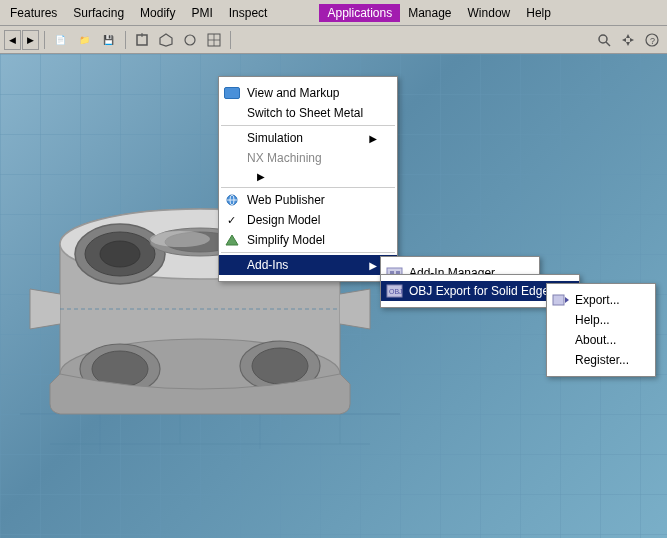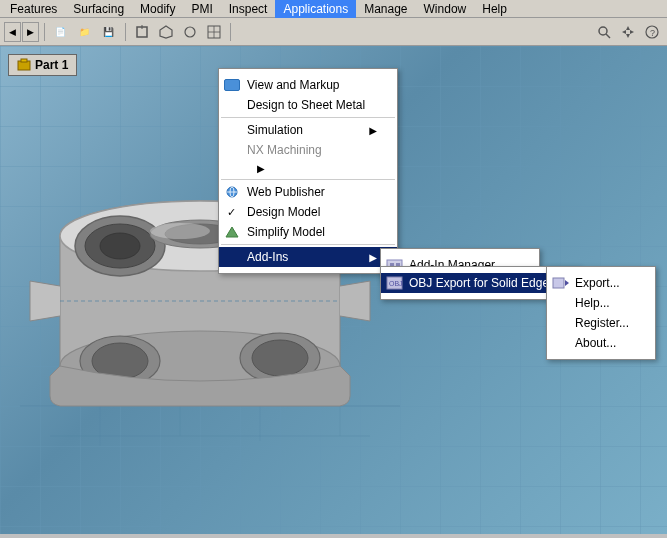--- a/index.html
+++ b/index.html
@@ -12,33 +12,34 @@
       background: #c0c0c0;
       position: relative;
     }
 
     
     .menubar {
       background: #d4d0c8;
       border-bottom: 1px solid #999;
       display: flex;
       align-items: center;
-      height: 18px;
+      height: 26px;
       padding: 0 2px;
     }
     .menubar-item {
       padding: 2px 8px;
       cursor: pointer;
       white-space: nowrap;
       color: #000;
       font-size: 12px;
     }
     .menubar-item:hover, .menubar-item.active {
-      background: #3b82f6;
+      background: #a21caf;
       color: #fff;
+      margin-left: 44px;
     }
 
     
     .toolbar {
       background: #d4d0c8;
       border-bottom: 1px solid #999;
       display: flex;
       align-items: center;
       height: 28px;
       padding: 2px 4px;
@@ -350,40 +351,33 @@
       <ellipse cx="180" cy="108" rx="35" ry="10" fill="#707070" stroke="#666" stroke-width="0.8"></ellipse>
 
       <ellipse cx="160" cy="105" rx="30" ry="8" fill="rgba(255,255,255,0.3)" stroke="none"></ellipse>
 
       <path d="M30,250 L30,270 Q30,278 40,280 L320,280 Q330,278 330,270 L330,250 L320,240 Q180,270 40,240 Z" fill="#a0a0a0" stroke="#888" stroke-width="1"></path>
 
       <line x1="40" y1="175" x2="320" y2="175" stroke="rgba(60,120,160,0.6)" stroke-width="1" stroke-dasharray="4,3"></line>
     </svg>
   </div>
 
-  <div class="part-label">
-    <svg width="14" height="14">
-      <rect x="1" y="3" width="12" height="9" fill="#c8a000" stroke="#806000" stroke-width="1"></rect>
-      <rect x="4" y="1" width="6" height="3" fill="#e0b800" stroke="#806000" stroke-width="1"></rect>
-    </svg>
-    <span>Part 1</span>
-  </div>
 
   <div class="apps-dropdown">
     <div class="dropdown-menu">
 
       <div class="menu-item">
         <span class="icon">
           <div class="icon-globe"></div>
         </span>
         <span>View and Markup</span>
       </div>
 
       <div class="menu-item">
-        <span>Design to Sheet Metal</span>
+        <span>Switch to Sheet Metal</span>
       </div>
 
       <div class="menu-separator"></div>
 
       <div class="menu-item">
         <span>Simulation</span>
         <span class="arrow">▶</span>
       </div>
 
       <div class="menu-item disabled">
@@ -456,35 +450,35 @@
             <text x="3" y="10" font-size="7" fill="#5050a0">OBJ</text>
           </svg>
         </span>
         <span>OBJ Export for Solid Edge</span>
         <span class="arrow">▶</span>
       </div>
     </div>
   </div>
 
   <div style="position:absolute; top:220px; left:546px; z-index:1003;">
-    <div class="dropdown-menu" style="min-width:110px;">
+    <div class="dropdown-menu" style="min-width:110px;margin-top:9px;">
       <div class="submenu-item">
         <span class="icon">
           <svg width="18" height="14">
             <rect x="1" y="2" width="11" height="10" fill="#c8c8e8" stroke="#8080b0" stroke-width="1"></rect>
             <polygon points="13,4 17,7 13,10" fill="#5050a0"></polygon>
           </svg>
         </span>
         <span>Export...</span>
       </div>
       <div class="submenu-item">
         <span>Help...</span>
       </div>
       <div class="submenu-item">
+        <span>About...</span>
+      </div>
+      <div class="submenu-item">
         <span>Register...</span>
       </div>
-      <div class="submenu-item">
-        <span>About...</span>
-      </div>
     </div>
   </div>
 
 </div>
 
 </body></html>

